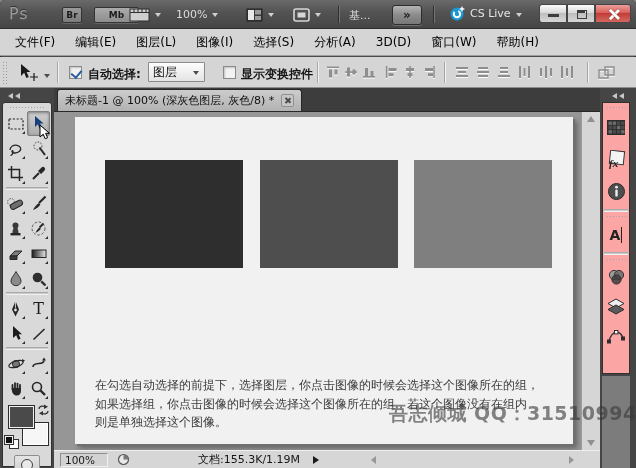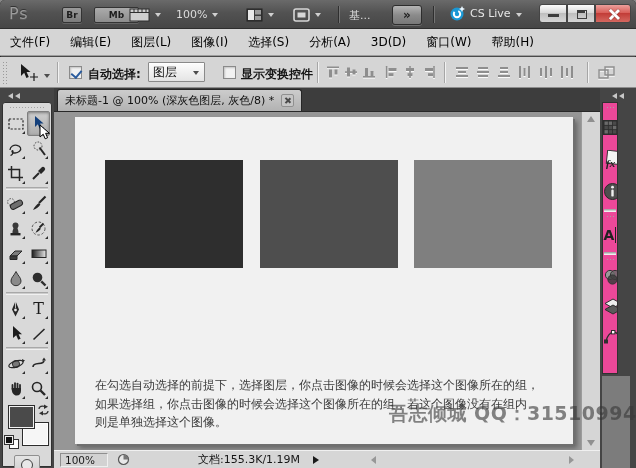--- a/index.html
+++ b/index.html
@@ -36,21 +36,21 @@
   .glyph-min { position:absolute; left:8px; bottom:5px; width:11px; height:3px; background:#3d3d3d; }
   .glyph-restore { position:absolute; left:9px; top:5px; width:10px; height:9px; border:1.5px solid #3d3d3d; background:transparent; }
   .glyph-restore::before { content:""; position:absolute; left:0; top:0; width:7px; height:2px; background:#3d3d3d; }
   .glyph-x { position:absolute; left:12px; top:4px; width:11px; height:11px; }
   .glyph-x::before,.glyph-x::after { content:""; position:absolute; left:5px; top:-1px; width:2.6px; height:13px;
         background:#fff; box-shadow:0 0 1px #5d100d; }
   .glyph-x::before { transform:rotate(45deg); } .glyph-x::after { transform:rotate(-45deg); }
 
   
   .menubar { position:absolute; left:0; top:29px; width:636px; height:27px; background:#d5d5d5;
-             border-bottom:1px solid #9d9d9d; display:flex; align-items:center; }
+             border-bottom:1px solid #9d9d9d; display:flex; align-items:center; padding-left:5px; }
   .menu-item { font-size:12px; color:#000; padding:0 10px; line-height:26px; }
 
   
   .optionsbar { position:absolute; left:0; top:57px; width:636px; height:31px; background:#d5d5d5;
                 border-bottom:1px solid #8d8d8d; }
   .grip-v { position:absolute; left:2px; top:4px; width:6px; height:23px;
             background-image:radial-gradient(#9a9a9a 32%, transparent 36%); background-size:3px 3px; }
   .opt-sep { position:absolute; top:5px; width:2px; height:21px;
              background:linear-gradient(90deg,#a6a6a6 50%,#f2f2f2 50%); }
   .checkbox { position:absolute; top:9px; width:13px; height:13px; background:#f2f2f2;
@@ -129,21 +129,21 @@
   .doc-info { margin-left:68px; }
   .status-flyout { margin-left:13px; width:0; height:0; border-top:4px solid transparent; border-bottom:4px solid transparent;
                    border-left:6px solid #1a1a1a; }
   .hscroll-left { position:absolute; left:317px; top:5px; width:0; height:0; border-top:4px solid transparent;
                   border-bottom:4px solid transparent; border-right:5.5px solid #979797; }
   .hscroll-right { position:absolute; right:26px; top:5px; width:0; height:0; border-top:4px solid transparent;
                   border-bottom:4px solid transparent; border-left:5.5px solid #979797; }
 
   
   .right-dock { position:absolute; right:0; top:0; width:36px; height:380px; background:#454545; }
-  .icon-panel { position:absolute; left:2px; top:14px; width:16px; height:272px; background:#ec4899;
+  .icon-panel { position:absolute; left:2px; top:14px; width:28px; height:272px; background:#fca5a5;
                 border:1px solid #313131; }
   .ip-grip { height:6px; margin:2px 3px 0 3px; background-image:radial-gradient(#a3a3a3 35%, transparent 40%);
              background-size:3px 3px; background-position:0 1px; background-repeat:repeat-x; }
   .panel-icon { height:32px; display:flex; align-items:center; justify-content:center; }
   .ip-div { height:3px; margin:2px 1px; background:linear-gradient(#a8a8a8 40%, #f0f0f0 60%); }
   .char-text { font-size:14px; color:#222; }
   .char-text i { font-style:normal; border-right:1.5px solid #222; padding-right:1px; }
   .below-panel { position:absolute; left:2px; top:288px; width:28px; bottom:0; background:#7c7c7c; }
 
   .watermark { position:absolute; left:389px; top:401px; font-size:19px; font-weight:bold;

